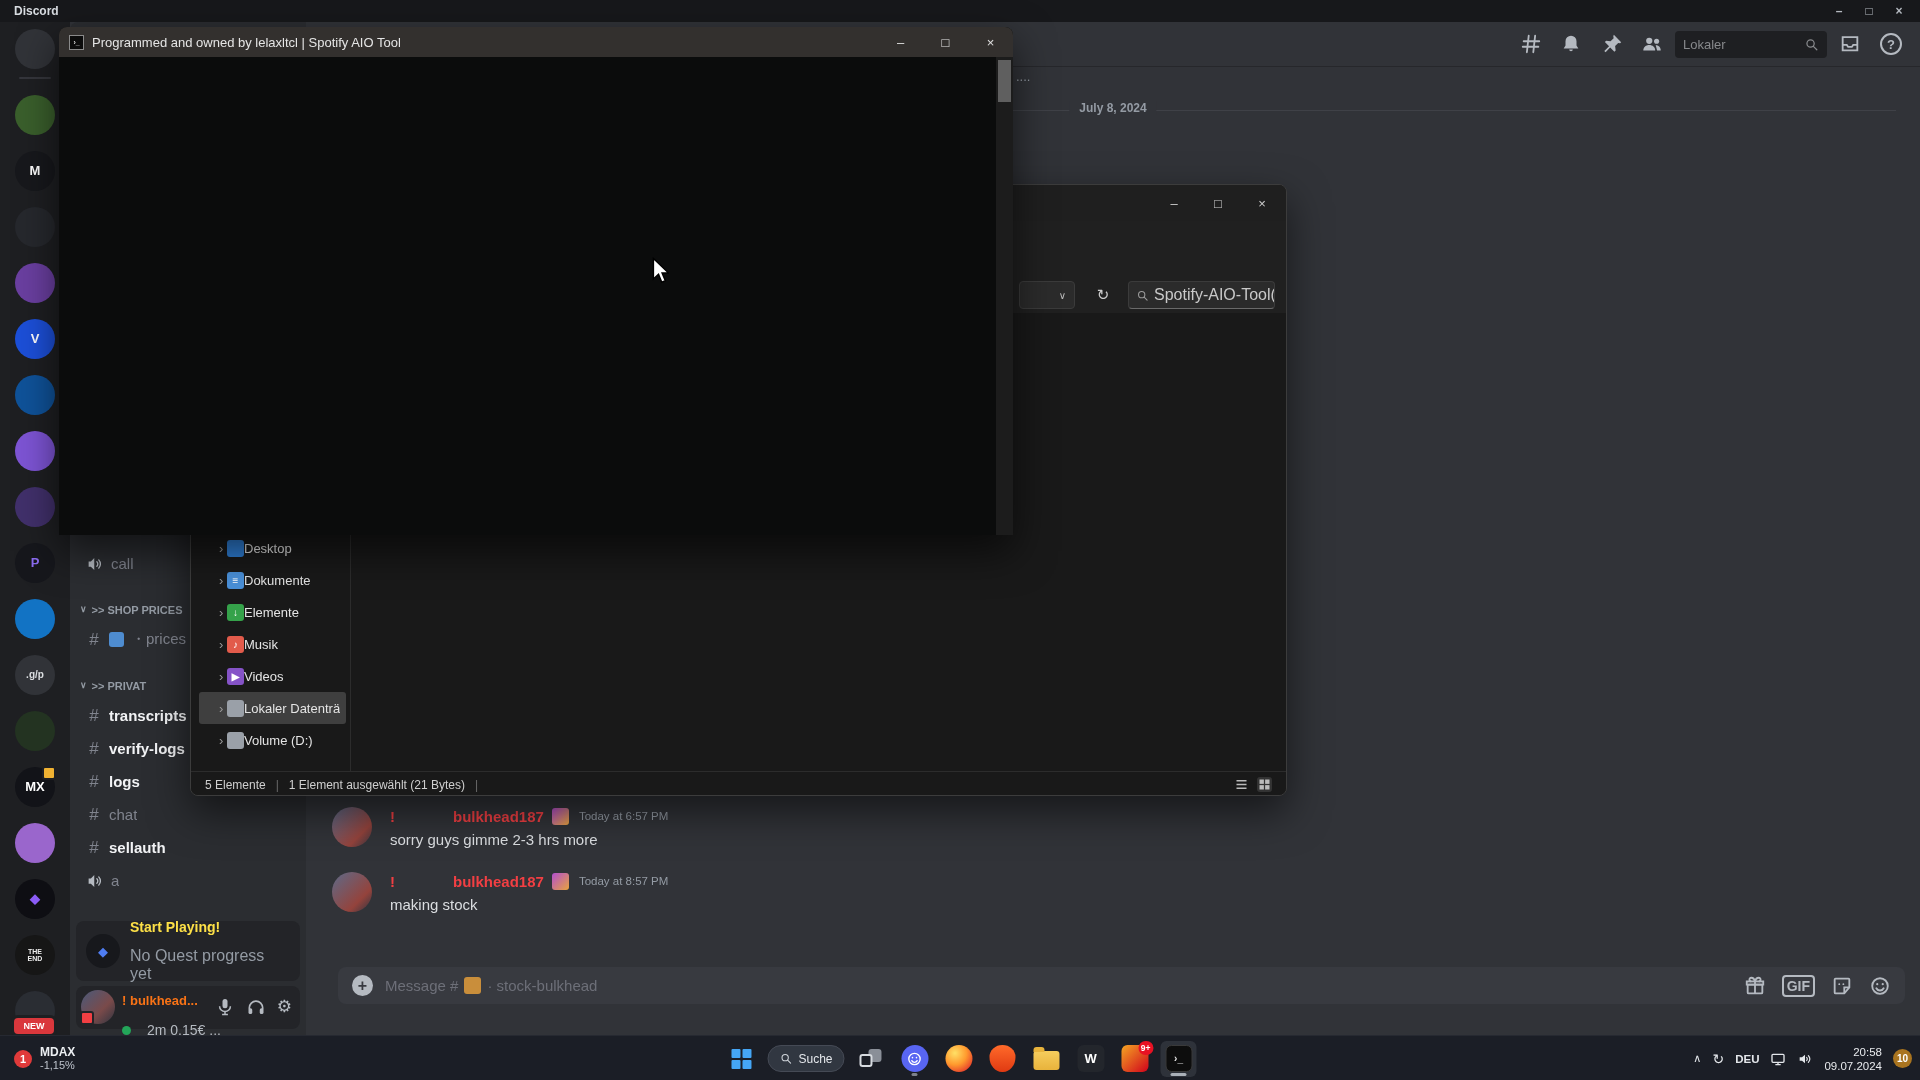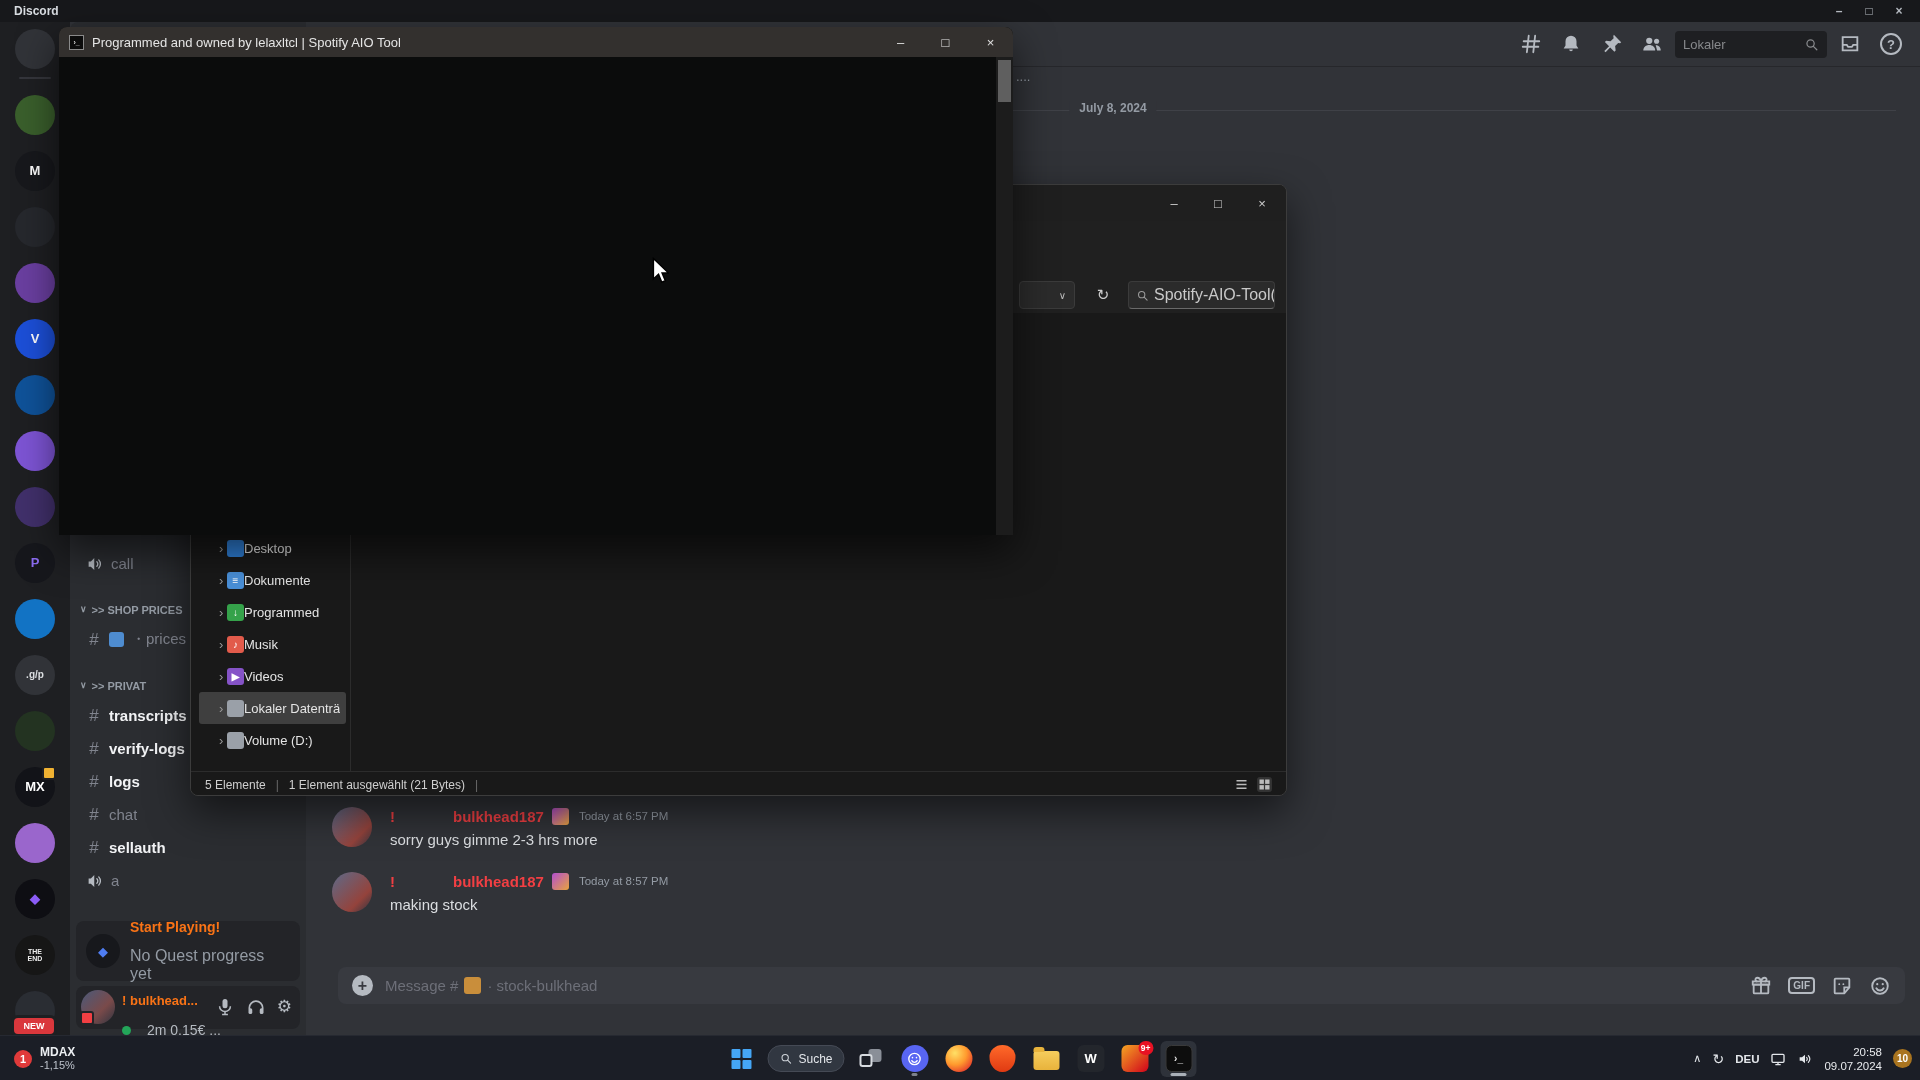--- a/index.html
+++ b/index.html
@@ -30,21 +30,21 @@
 .ch-list{position:absolute;left:8px;right:8px;top:525px}
 .ch-row{height:33px;display:flex;align-items:center;gap:7px;padding:0 8px;color:#80848e;font-size:15px;border-radius:4px;cursor:pointer;white-space:nowrap;overflow:hidden}
 .ch-row .hash{font-size:17px;width:16px;text-align:center;flex:none}
 .ch-row .ch-label{overflow:hidden;text-overflow:ellipsis}
 .ch-row.unread .ch-label{color:#f2f3f5;font-weight:bold}
 .ch-section{height:33px;display:flex;align-items:flex-end;padding:0 2px 7px 2px;gap:5px;color:#949ba4;font-size:11px;font-weight:bold;margin-top:10px;cursor:pointer;white-space:nowrap}
 .sec-chev{font-size:9px;line-height:1.3}
 .emoji-tile{width:15px;height:15px;border-radius:3px;background:#4e8cd0;flex:none}
 .quest-card{position:absolute;left:6px;top:899px;width:224px;height:60px;background:#232428;border-radius:8px;display:flex;align-items:center;padding:0 10px;gap:10px;cursor:pointer}
 .quest-ico{width:34px;height:34px;border-radius:50%;background:#17181c;display:flex;align-items:center;justify-content:center;color:#4f7df2;font-size:13px;flex:none}
-.quest-title{color:#f97316;font-size:14px;font-weight:bold}
+.quest-title{color:#fde047;font-size:14px;font-weight:bold}
 .quest-sub{color:#949ba4;font-size:16px;margin-top:12px}
 .user-panel{position:absolute;left:6px;top:964px;width:224px;height:43px;background:#232428;border-radius:8px}
 .user-avatar{position:absolute;left:5px;top:4px;width:34px;height:34px;border-radius:50%;background:linear-gradient(135deg,#4a5a7a,#7a4a4a 60%,#2e3440);cursor:pointer}
 .user-avatar::after{content:"";position:absolute;left:-1px;bottom:-1px;width:10px;height:10px;background:#f23f43;border-radius:3px;border:2px solid #232428}
 .user-name{position:absolute;left:46px;top:7px;color:#f97316;font-size:13px;font-weight:bold;width:90px;white-space:nowrap;overflow:hidden}
 .user-status{position:absolute;left:46px;top:36px;display:flex;align-items:center;gap:16px;color:#b5bac1;font-size:14px;white-space:nowrap}
 .status-dot{width:9px;height:9px;border-radius:50%;background:#23a559;flex:none}
 .user-actions{position:absolute;right:8px;top:11px;display:flex;gap:11px;align-items:center}
 .user-actions .ico{width:20px;height:20px;cursor:pointer}
 .gear-glyph{font-size:17px;color:#b5bac1;cursor:pointer;line-height:20px}
@@ -71,21 +71,21 @@
 .msg-author{color:#f23f43;font-weight:bold;font-size:15px;cursor:pointer}
 .msg-badge{width:17px;height:17px;border-radius:3px;background:linear-gradient(135deg,#b34fd0,#e8a33d);flex:none}
 .msg-time{color:#949ba4;font-size:11.5px;margin-left:2px}
 .msg-line{color:#dbdee1;font-size:15px;line-height:26px}
 .chat-input{position:absolute;left:32px;top:945px;width:1567px;height:37px;background:#383a40;border-radius:8px;display:flex;align-items:center;padding:0 14px;gap:12px}
 .plus-circle{width:21px;height:21px;border-radius:50%;background:#b5bac1;color:#383a40;font-size:16px;font-weight:bold;display:flex;align-items:center;justify-content:center;line-height:1;cursor:pointer;flex:none}
 .ph{color:#6d6f78;font-size:15px;display:flex;align-items:center;gap:6px;cursor:text}
 .pkg-tile{width:17px;height:17px;border-radius:3px;background:#c98e3b;display:inline-block}
 .input-actions{margin-left:auto;display:flex;align-items:center;gap:16px}
 .input-actions .ico{width:22px;height:22px;cursor:pointer}
-.gif-badge{border:2px solid #b5bac1;border-radius:4px;padding:1px 3px;font-size:10px;font-weight:bold;color:#b5bac1;cursor:pointer}
+.gif-badge{border:2px solid #b5bac1;border-radius:4px;padding:1px 3px;font-size:14px;font-weight:bold;color:#b5bac1;cursor:pointer}
 
 
 .explorer{position:absolute;left:190px;top:184px;width:1097px;height:612px;background:#202020;border-radius:8px;border:1px solid #3c3c3c;box-shadow:0 16px 40px rgba(0,0,0,.55);z-index:5;overflow:hidden}
 .ex-titlebar{position:absolute;left:0;top:0;width:100%;height:36px;background:#1f1f1f}
 .ex-controls{position:absolute;right:2px;top:0;height:36px;display:flex}
 .ex-controls span{width:44px;height:36px;display:flex;align-items:center;justify-content:center;color:#cfcfcf;font-size:13px;cursor:pointer}
 .ex-cmdbar{position:absolute;left:0;top:92px;width:100%;height:36px}
 .addr-frag{position:absolute;left:828px;top:4px;width:56px;height:28px;background:#2b2b2b;border:1px solid #3b3b3b;border-radius:4px;display:flex;align-items:center;justify-content:flex-end;padding-right:8px;color:#bbb;font-size:10px;cursor:pointer}
 .ex-refresh{position:absolute;left:900px;top:6px;width:24px;height:24px;color:#cccccc;font-size:15px;text-align:center;line-height:24px;cursor:pointer}
 .ex-search{position:absolute;left:937px;top:4px;width:147px;height:28px;background:#2b2b2b;border:1px solid #3b3b3b;border-bottom-color:#6a6a6a;border-radius:4px;display:flex;align-items:center;padding:0 7px;gap:5px;color:#c9c9c9;font-size:16px;cursor:text;white-space:nowrap;overflow:hidden}
@@ -500,21 +500,21 @@
             <span class="tree-ico" style="background: rgb(74, 144, 217);">
               <span>≡</span>
             </span>
             <span class="tree-label">Dokumente</span>
           </div>
           <div class="tree-row">
             <span class="tree-chev"></span>
             <span class="tree-ico" style="background: rgb(53, 162, 74);">
               <span>↓</span>
             </span>
-            <span class="tree-label">Programmed</span>
+            <span class="tree-label">Elemente</span>
           </div>
           <div class="tree-row">
             <span class="tree-chev"></span>
             <span class="tree-ico" style="background: rgb(226, 91, 75);">
               <span>♪</span>
             </span>
             <span class="tree-label">Musik</span>
           </div>
           <div class="tree-row">
             <span class="tree-chev"></span>

